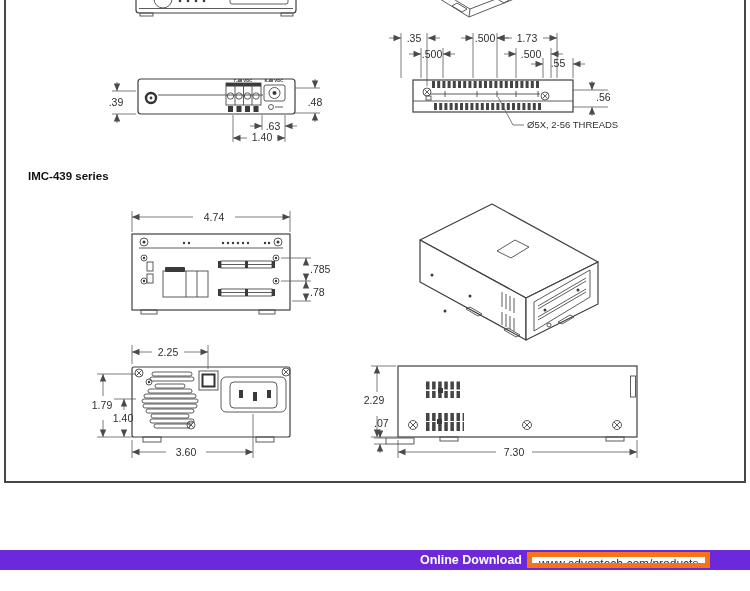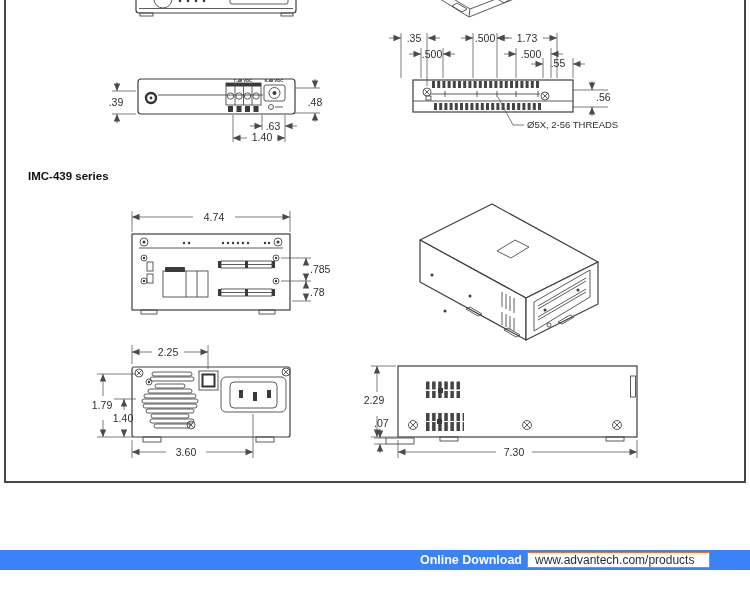--- a/index.html
+++ b/index.html
@@ -12,25 +12,25 @@
   #canvas{position:absolute;left:0;top:0;}
   .stw {stroke:#3f3f3f;fill:#fff;stroke-width:1.2;}
   .tn  {stroke:#4a4a4a;fill:none;stroke-width:0.9;}
   .dm  {stroke:#5a5a5a;fill:none;stroke-width:0.8;}
   .dk  {fill:#3a3a3a;stroke:none;}
   .vent{stroke:#444;fill:none;}
   .dim {font:10.5px "Liberation Sans",sans-serif;fill:#2e2e2e;}
   .cal {font:9.5px "Liberation Sans",sans-serif;fill:#2e2e2e;}
   .tiny{font:bold 4.3px "Liberation Sans",sans-serif;fill:#1d1d1d;}
   
-  #footer{position:absolute;left:0;top:550px;width:750px;height:20px;background:#3b82f6;
+  #footer{position:absolute;left:0;top:550px;width:750px;height:20px;background:#6d28d9;
           display:flex;align-items:center;justify-content:flex-end;gap:5px;
           padding-right:40px;box-sizing:border-box;}
   #footer .flabel{color:#fff;font-size:12.5px;font-weight:bold;white-space:nowrap;}
-  #footer .furl{background:#fff;border:1px solid #f97316;width:183px;height:16px;
+  #footer .furl{background:#fff;border:5px solid #f97316;width:183px;height:16px;
           box-sizing:border-box;font-size:12px;color:#1c2b3a;line-height:14px;
           padding-left:7px;white-space:nowrap;overflow:hidden;}
 </style>
 </head>
 <body>
 
 <div id="page">
 
   <div id="frame"></div>
 

